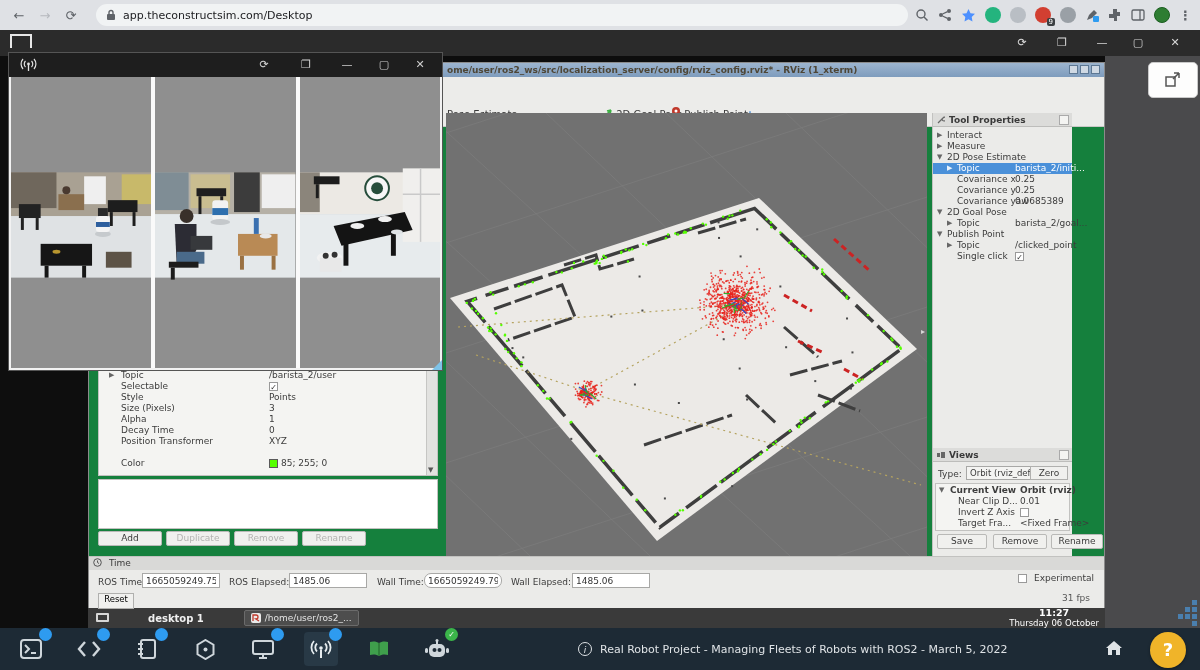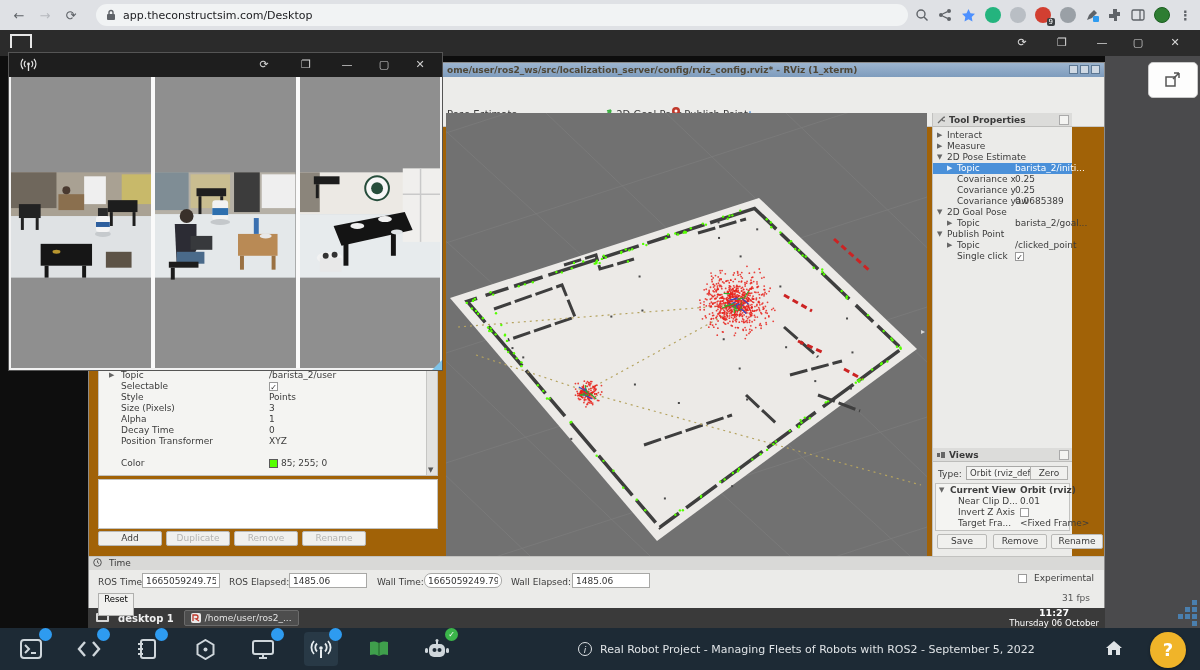--- a/index.html
+++ b/index.html
@@ -34,21 +34,21 @@
 
   
   .cam-win{left:8px;top:52px;width:435px;height:319px;background:#f2f2f2;border:1px solid #555;z-index:30;}
   .cam-title{position:absolute;left:0;top:0;right:0;height:24px;background:#1e1e1e;color:#e0e0e0;}
   .cam-btn{position:absolute;top:2px;width:22px;height:20px;color:#cfcfcf;font-size:11px;text-align:center;line-height:20px;cursor:pointer;}
   .cam-body{position:absolute;left:2px;top:24px;right:2px;bottom:2px;background:#fafafa;display:flex;gap:4px;}
   .feed{flex:1;background:#8f8f8f;position:relative;overflow:hidden;}
   .cam-resize{position:absolute;right:0;bottom:0;width:0;height:0;border-left:10px solid transparent;border-bottom:10px solid #7ec3e8;}
 
   
-  .rviz{left:88px;top:62px;width:1017px;height:546px;background:#a16207;border:1px solid #8b8b8b;z-index:10;}
+  .rviz{left:88px;top:62px;width:1017px;height:546px;background:#15803d;border:1px solid #8b8b8b;z-index:10;}
   .rv-title{position:absolute;left:0;top:0;right:0;height:14px;
             background:linear-gradient(#9db5cf,#7e9cbd);color:#4e4636;font-size:9px;font-weight:bold;line-height:14px;}
   .rv-title-text{position:absolute;left:358px;top:0;white-space:nowrap;}
   .rv-wbtn{position:absolute;top:2px;width:9px;height:9px;background:#cfd9e4;border:1px solid #5d7894;font-size:6px;line-height:7px;text-align:center;color:#33465c;cursor:pointer;}
   .rv-toolbar{position:absolute;left:0;top:14px;right:0;height:50px;background:#ececea;border-bottom:1px solid #c9c9c7;}
   .tool-item{position:absolute;top:28px;height:20px;font-size:10px;color:#3a3a3a;line-height:20px;cursor:pointer;}
   .tool-glyph{font-size:12px;font-weight:bold;color:#4f8fd4;}
 
   .viewport{position:absolute;left:357px;top:50px;width:481px;height:443px;background:#717171;overflow:hidden;}
   .splitter{position:absolute;left:832px;top:264px;font-size:8px;color:#d8d8d8;}
@@ -92,27 +92,27 @@
   .views-list .prow .lbl{left:14px;}
   .views-list .prow .val{left:84px;}
   .bold{font-weight:bold;}
 
   
   .time-panel{position:absolute;left:0;right:0;top:493px;height:52px;background:#ebebe9;border-top:1px solid #c2c2c0;}
   .time-head{position:absolute;left:0;right:0;top:0;height:13px;background:#d9d9d7;font-size:9px;color:#3a3a3a;line-height:13px;}
   .tfield-label{position:absolute;top:17px;font-size:9px;color:#3c3c3c;line-height:16px;}
   .tfield{position:absolute;top:16px;height:15px;background:#fff;border:1px solid #a8a8a6;font-size:9px;color:#333;
           font-family:"DejaVu Sans",sans-serif;padding:0 3px;}
-  .reset-btn{position:absolute;left:9px;top:36px;width:36px;height:23px;background:#f0f0ee;border:1px solid #b0b0ae;
+  .reset-btn{position:absolute;left:9px;top:36px;width:36px;height:16px;background:#f0f0ee;border:1px solid #b0b0ae;
              font-size:8.5px;text-align:center;line-height:11px;cursor:pointer;}
   .exp-row{position:absolute;right:10px;top:16px;font-size:9px;color:#3c3c3c;}
   .fps{position:absolute;right:14px;top:36px;font-size:9px;color:#555;}
 
   
-  .taskbar{left:88px;top:608px;width:1017px;height:20px;background:#3a3a3a;z-index:5;display:flex;align-items:center;}
+  .taskbar{left:88px;top:608px;width:1017px;height:20px;background:#3a3a3a;z-index:5;display:flex;align-items:center;gap:30px;}
   .tb-desktop{color:#f0f0f0;font-size:10px;font-weight:bold;margin-left:8px;}
   .tb-task{margin-left:10px;height:16px;background:#4d4d4d;border:1px solid #6b6b6b;border-radius:2px;
            display:flex;align-items:center;padding:0 6px;gap:4px;color:#e4e4e4;font-size:9px;cursor:pointer;}
   .tb-clock{position:absolute;right:6px;top:0;text-align:center;color:#fff;line-height:10px;}
   .tb-time{font-size:9.5px;font-weight:bold;}
   .tb-date{font-size:8.5px;}
 
   
   .bottom-bar{left:0;top:628px;width:1200px;height:42px;background:#1d2a35;display:flex;align-items:center;z-index:40;}
   .bb-icon{position:relative;width:34px;height:34px;margin-left:24px;display:flex;align-items:center;justify-content:center;cursor:pointer;}
@@ -1627,21 +1627,21 @@
           <circle cx="14.5" cy="11" r="2" fill="#1d2a35"></circle>
         <rect x="0" y="9" width="3" height="5" rx="1.5" fill="#cfd6db"></rect>
           <rect x="21" y="9" width="3" height="5" rx="1.5" fill="#cfd6db"></rect>
         <line x1="12" y1="1" x2="12" y2="5" stroke="#cfd6db" stroke-width="2"></line>
           <circle cx="12" cy="1.5" r="1.5" fill="#cfd6db"></circle>
       </svg>
       <span class="bb-badge green">✓</span>
     </div>
     <div class="bb-status">
       <span class="info-circ">i</span>
-      <span>Real Robot Project - Managing Fleets of Robots with ROS2 - September 5, 2022</span>
+      <span>Real Robot Project - Managing Fleets of Robots with ROS2 - March 5, 2022</span>
     </div>
     <svg class="bb-home" width="18" height="16" viewBox="0 0 18 16">
         <path d="M9 1L1 8h2v7h4v-5h4v5h4V8h2z" fill="#dfe3e6"></path>
       </svg>
     <div class="help-btn">?</div>
   </div>
 
 </div>
 
 </body></html>

